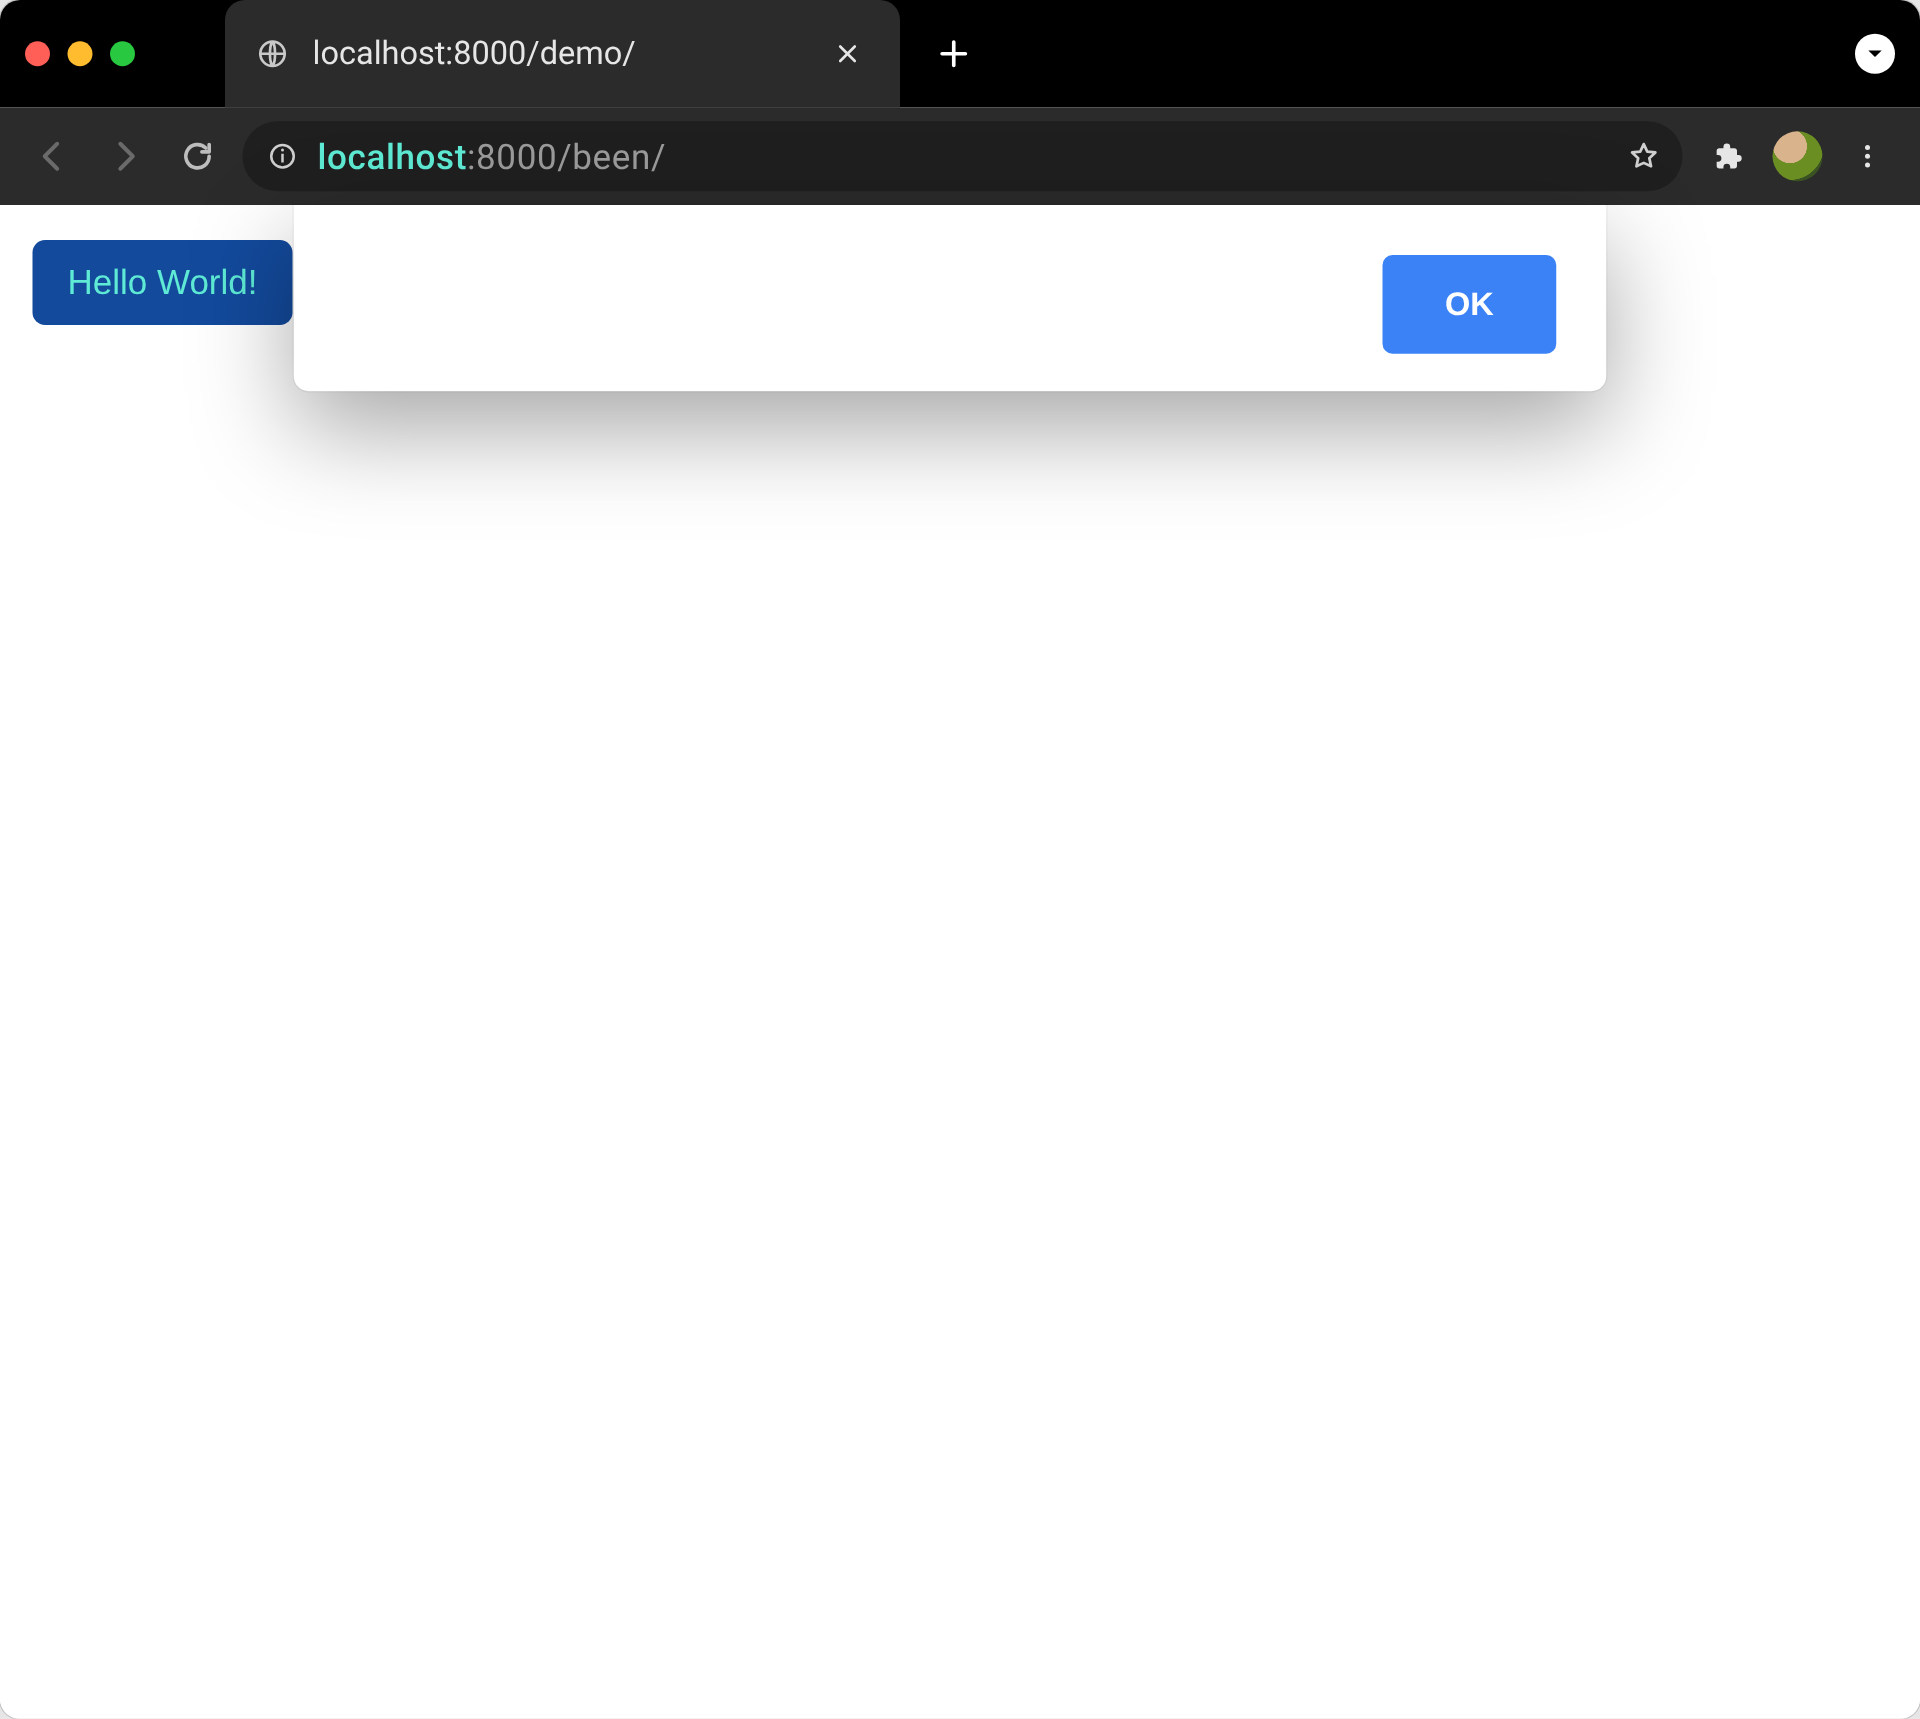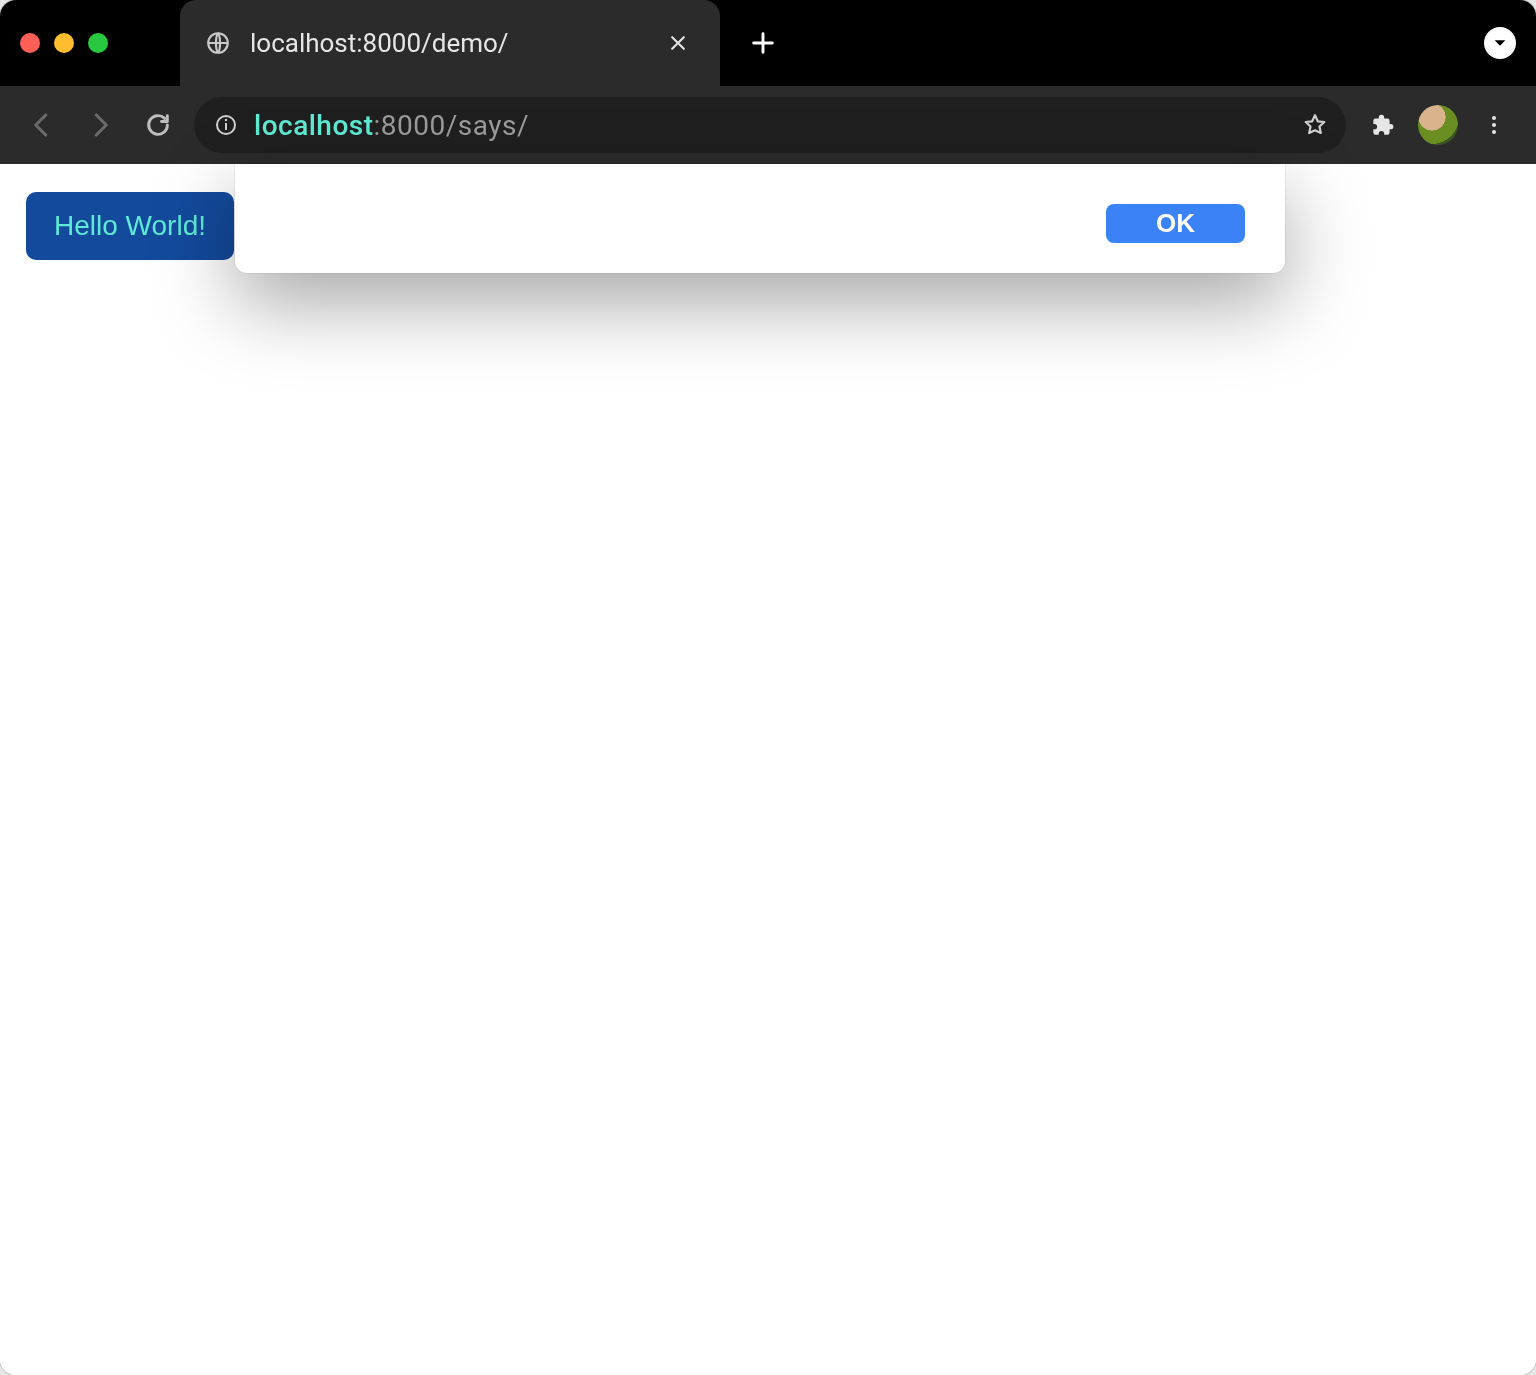--- a/index.html
+++ b/index.html
@@ -203,21 +203,21 @@
   .alert-actions {
     display:flex;
     justify-content:flex-end;
   }
   .ok-btn {
     background:#3b82f6;
     color:#fff;
     border:none;
     font-size: 26px;
     font-weight:600;
-    padding: 4px 50px;
+    padding: 24px 50px;
     border-radius: 8px;
     cursor:pointer;
   }
 
   
   svg { display:block; }
 </style>
 </head>
 <body>
 
@@ -280,21 +280,21 @@
 
     <div class="omnibox">
       <span class="site-info-icon">
         <svg viewBox="0 0 24 24" width="24" height="24" fill="none" stroke="currentColor" stroke-width="2">
           <circle cx="12" cy="12" r="9"></circle>
           <line x1="12" y1="10" x2="12" y2="17"></line>
           <circle cx="12" cy="7" r="1.2" fill="currentColor" stroke="none"></circle>
         </svg>
       </span>
       <span class="url">
-        <span class="host">localhost</span><span class="path">:8000/says/</span>
+        <span class="host">localhost</span><span class="path">:8000/been/</span>
       </span>
       <span class="star">
         <svg viewBox="0 0 24 24" width="26" height="26" fill="none" stroke="currentColor" stroke-width="2" stroke-linejoin="round">
           <path d="M12 3l2.6 5.6 6 .6-4.5 4.2 1.3 6L12 16.9 6.6 19.4l1.3-6L3.4 9.2l6-.6z"></path>
         </svg>
       </span>
     </div>
 
     <div class="ext-btn">
       <svg viewBox="0 0 24 24" width="26" height="26" fill="currentColor">

